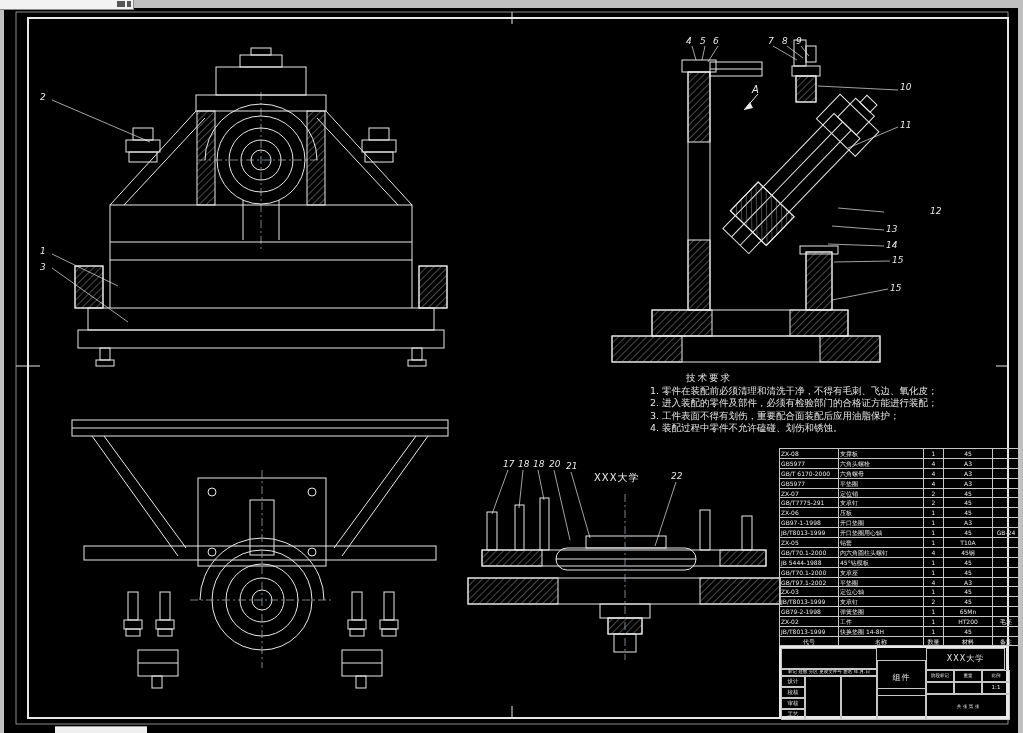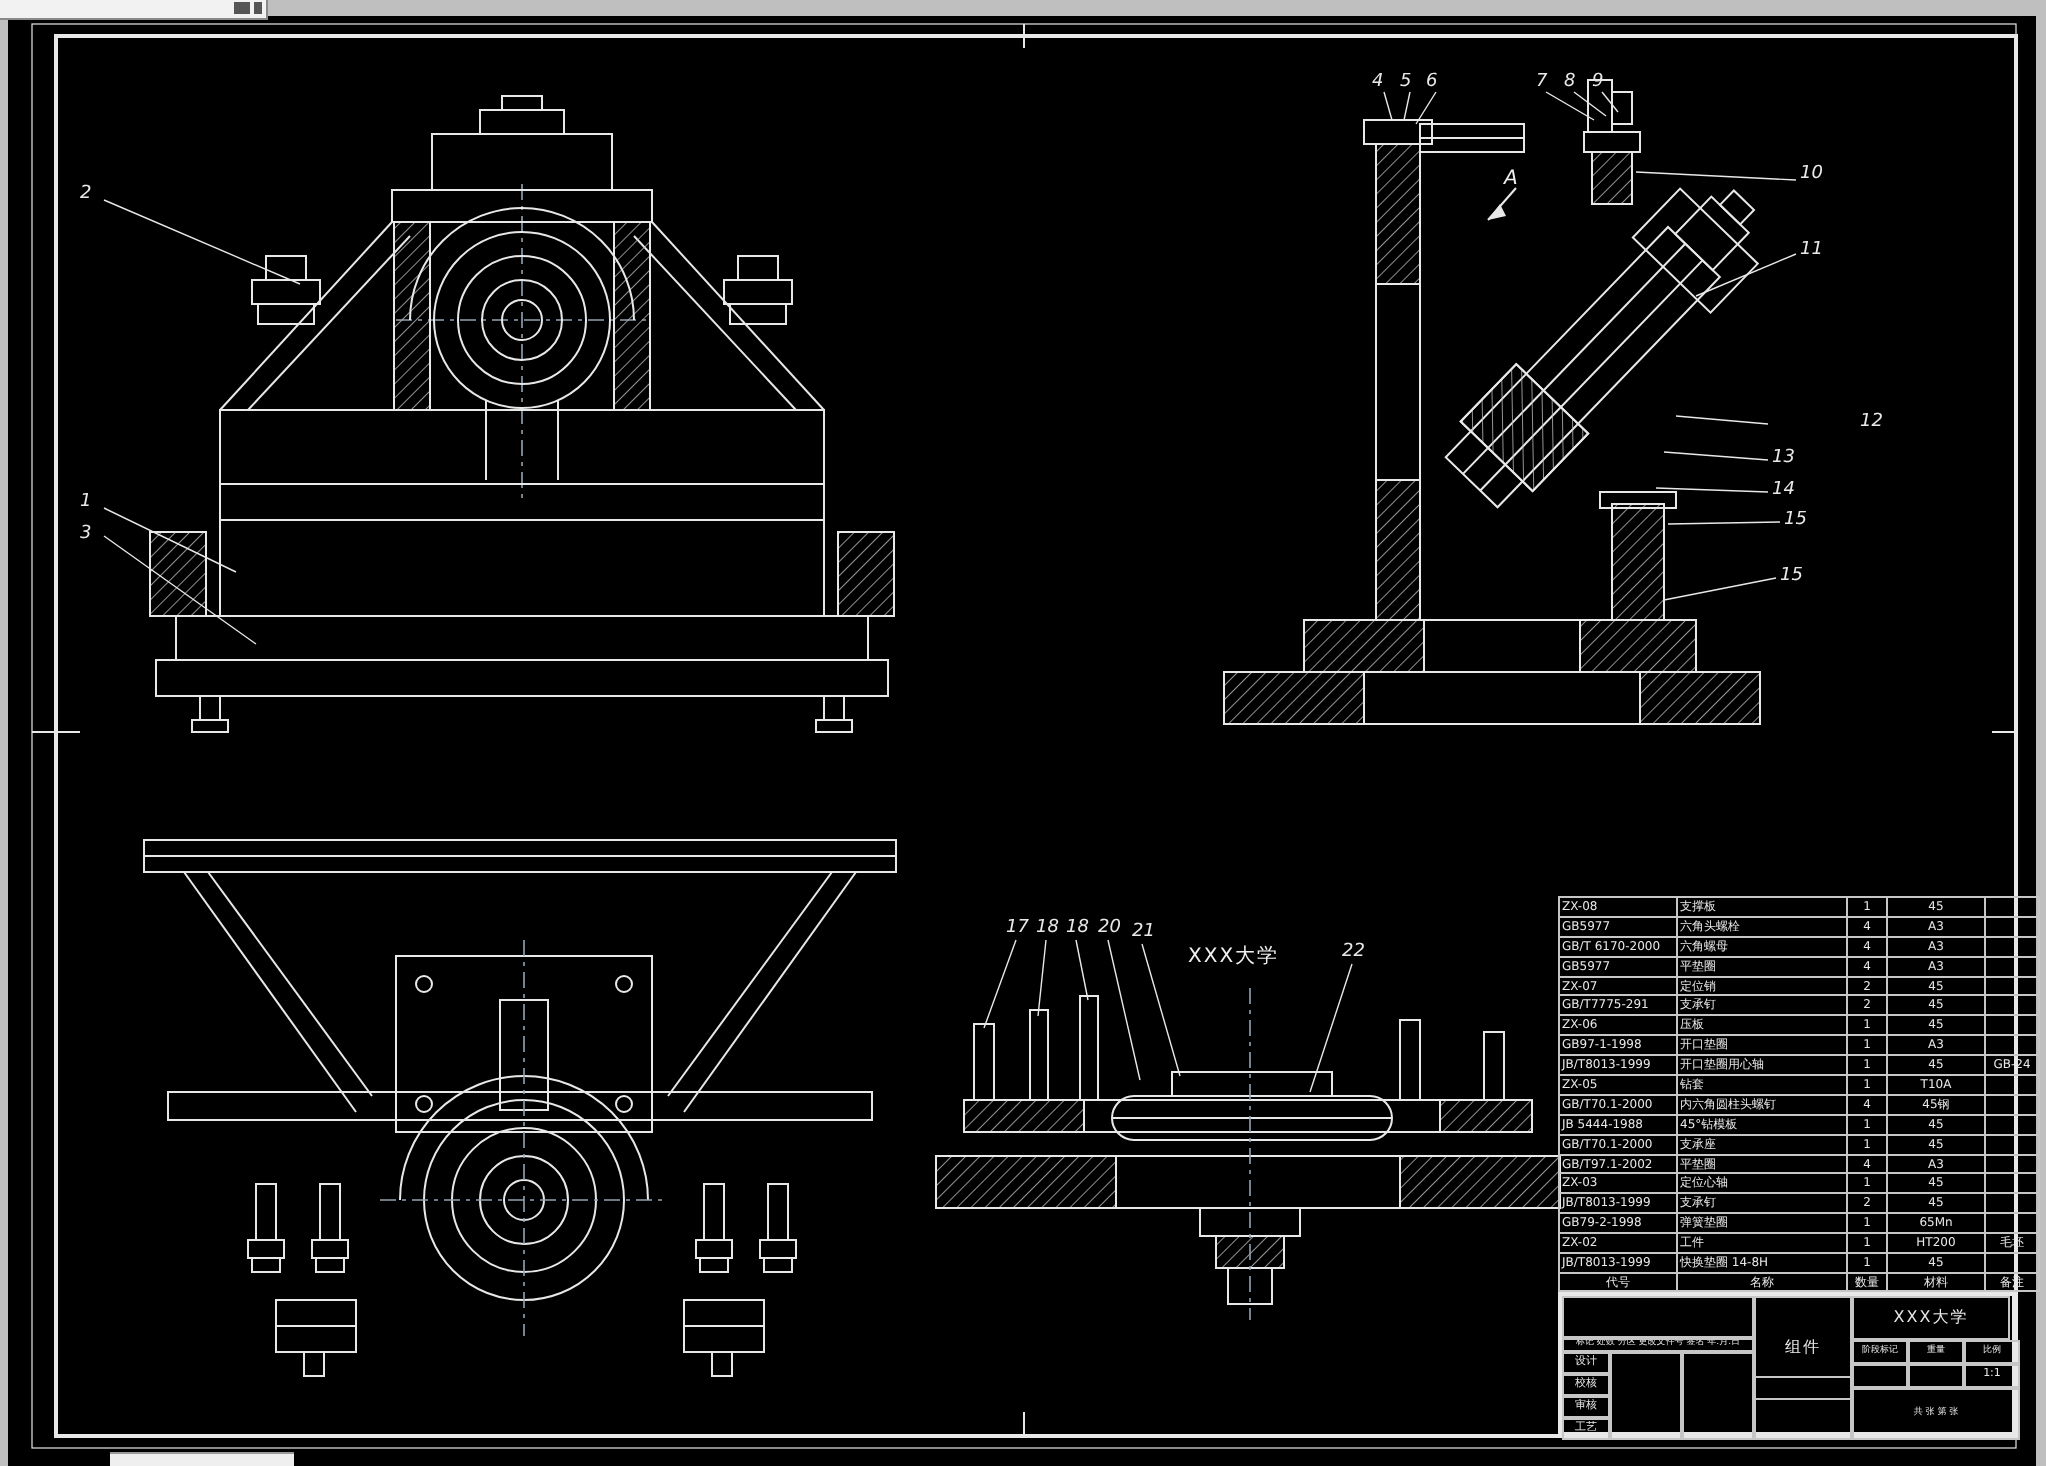--- a/index.html
+++ b/index.html
@@ -225,20 +225,30 @@
       <line x1="625" y1="494" x2="625" y2="660" class="cl"></line>
       <line x1="508" y1="470" x2="492" y2="514" class="ld"></line>
       <line x1="523" y1="470" x2="519" y2="508" class="ld"></line>
       <line x1="538" y1="470" x2="544" y2="500" class="ld"></line>
       <line x1="554" y1="470" x2="570" y2="540" class="ld"></line>
       <line x1="571" y1="472" x2="590" y2="538" class="ld"></line>
       <line x1="676" y1="482" x2="655" y2="546" class="ld"></line>
     </g>
   </svg>
 
+  <div class="tech">
+    <div class="t-title">技术要求</div>
+    <div>
+
+    <div>1. 零件在装配前必须清理和清洗干净，不得有毛刺、飞边、氧化皮；</div>
+        <div>2. 进入装配的零件及部件，必须有检验部门的合格证方能进行装配；</div>
+        <div>3. 工件表面不得有划伤，重要配合面装配后应用油脂保护；</div>
+        <div>4. 装配过程中零件不允许磕碰、划伤和锈蚀。</div>
+      </div>
+  </div>
 
   <div class="aview-label">XXX大学</div>
   <div class="dir-label">A</div>
 
   <span class="co" style="left:40px;top:92px">2</span>
   <span class="co" style="left:40px;top:246px">1</span>
   <span class="co" style="left:40px;top:262px">3</span>
   <span class="co" style="left:686px;top:36px">4</span>
   <span class="co" style="left:700px;top:36px">5</span>
   <span class="co" style="left:713px;top:36px">6</span>
@@ -409,21 +419,21 @@
 
   <div class="tblock">
     <div class="tbc" style="left:0;top:0;width:96px;height:21px"></div>
     <div class="tbc small" style="left:0;top:21px;width:96px;height:7px">标记 处数 分区 更改文件号 签名 年.月.日</div>
     <div class="tbc" style="left:0;top:28px;width:24px;height:11px">设计</div>
     <div class="tbc" style="left:0;top:39px;width:24px;height:11px">校核</div>
     <div class="tbc" style="left:0;top:50px;width:24px;height:11px">审核</div>
     <div class="tbc" style="left:0;top:61px;width:24px;height:11px">工艺</div>
     <div class="tbc" style="left:24px;top:28px;width:36px;height:44px"></div>
     <div class="tbc" style="left:60px;top:28px;width:36px;height:44px"></div>
-    <div class="tbc big" style="left:96px;top:0;width:49px;height:52px">组件</div>
+    <div class="tbc big" style="left:96px;top:12px;width:49px;height:36px">组件</div>
     <div class="tbc" style="left:96px;top:40px;width:49px;height:32px"></div>
     <div class="tbc big" style="left:145px;top:0;width:79px;height:22px">XXX大学</div>
     <div class="tbc small" style="left:145px;top:22px;width:28px;height:12px">阶段标记</div>
     <div class="tbc small" style="left:173px;top:22px;width:28px;height:12px">重量</div>
     <div class="tbc small" style="left:201px;top:22px;width:28px;height:12px">比例</div>
     <div class="tbc" style="left:145px;top:34px;width:28px;height:12px"></div>
     <div class="tbc" style="left:173px;top:34px;width:28px;height:12px"></div>
     <div class="tbc" style="left:201px;top:34px;width:28px;height:12px">1:1</div>
     <div class="tbc small" style="left:145px;top:46px;width:84px;height:26px">共 张 第 张</div>
   </div>

